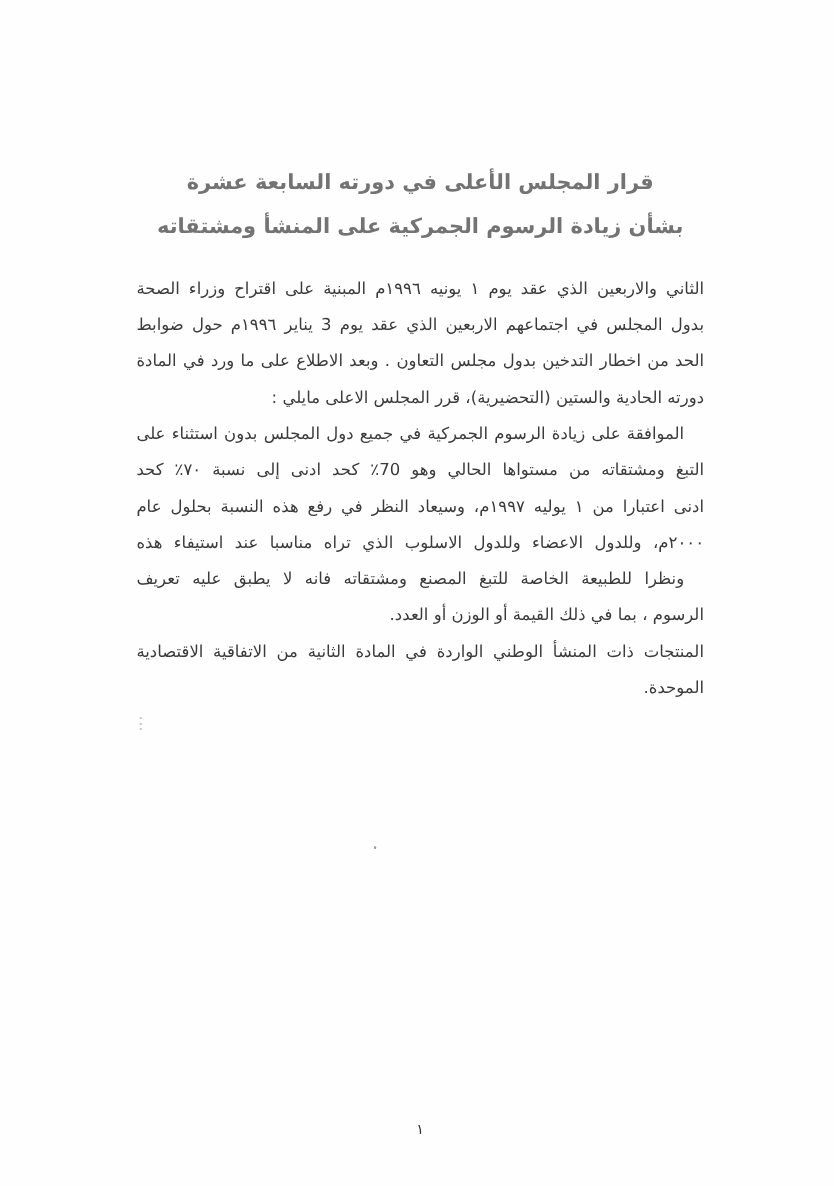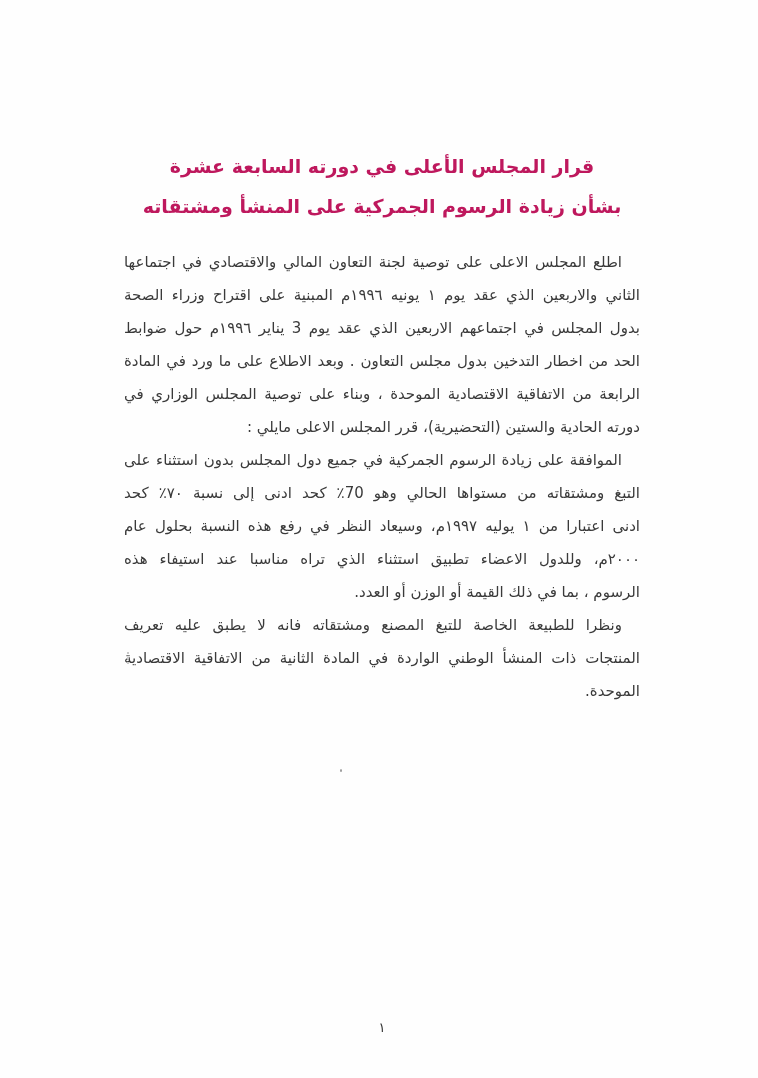--- a/index.html
+++ b/index.html
@@ -22,21 +22,21 @@
     position: absolute;
     top: 146px;
     right: 118px;
     width: 516px;
     text-align: center;
   }
   .title-line {
     font-size: 19px;
     font-weight: 700;
     line-height: 40px;
-    color: #be185d;
+    color: #737373;
     letter-spacing: 0.2px;
     white-space: nowrap;
   }
   .body-block {
     position: absolute;
     top: 246px;
     right: 118px;
     width: 516px;
   }
   .text-line {
@@ -86,32 +86,30 @@
 <body>
 
 <div class="page">
 
   <div class="title-block">
     <div class="title-line">قرار المجلس الأعلى في دورته السابعة عشرة</div>
     <div class="title-line">بشأن زيادة الرسوم الجمركية على المنشأ ومشتقاته</div>
   </div>
 
   <div class="body-block">
-    <div class="text-line fill indent">اطلع المجلس الاعلى على توصية لجنة التعاون المالي والاقتصادي في اجتماعها</div>
     <div class="text-line fill">الثاني والاربعين الذي عقد يوم ١ يونيه ١٩٩٦م المبنية على اقتراح وزراء الصحة</div>
     <div class="text-line fill">بدول المجلس في اجتماعهم الاربعين الذي عقد يوم 3 يناير ١٩٩٦م حول ضوابط</div>
     <div class="text-line fill">الحد من اخطار التدخين بدول مجلس التعاون . وبعد الاطلاع على ما ورد في المادة</div>
-    <div class="text-line fill">الرابعة من الاتفاقية الاقتصادية الموحدة ، وبناء على توصية المجلس الوزاري في</div>
     <div class="text-line">دورته الحادية والستين (التحضيرية)، قرر المجلس الاعلى مايلي :</div>
     <div class="text-line fill indent">الموافقة على زيادة الرسوم الجمركية في جميع دول المجلس بدون استثناء على</div>
     <div class="text-line fill">التبغ ومشتقاته من مستواها الحالي وهو 70٪ كحد ادنى إلى نسبة ٧٠٪ كحد</div>
     <div class="text-line fill">ادنى اعتبارا من ١ يوليه ١٩٩٧م، وسيعاد النظر في رفع هذه النسبة بحلول عام</div>
-    <div class="text-line fill">٢٠٠٠م، وللدول الاعضاء تطبيق استثناء الذي تراه مناسبا عند استيفاء هذه</div>
+    <div class="text-line fill">٢٠٠٠م، وللدول الاعضاء وللدول الاسلوب الذي تراه مناسبا عند استيفاء هذه</div>
+    <div class="text-line fill indent">ونظرا للطبيعة الخاصة للتبغ المصنع ومشتقاته فانه لا يطبق عليه تعريف</div>
     <div class="text-line">الرسوم ، بما في ذلك القيمة أو الوزن أو العدد.</div>
-    <div class="text-line fill indent">ونظرا للطبيعة الخاصة للتبغ المصنع ومشتقاته فانه لا يطبق عليه تعريف</div>
     <div class="text-line fill">المنتجات ذات المنشأ الوطني الواردة في المادة الثانية من الاتفاقية الاقتصادية</div>
     <div class="text-line">الموحدة.</div>
   </div>
 
   <div class="margin-mark"></div>
   <div class="speck speck-mid"></div>
 
   <div class="page-number">١</div>
 
 </div>

